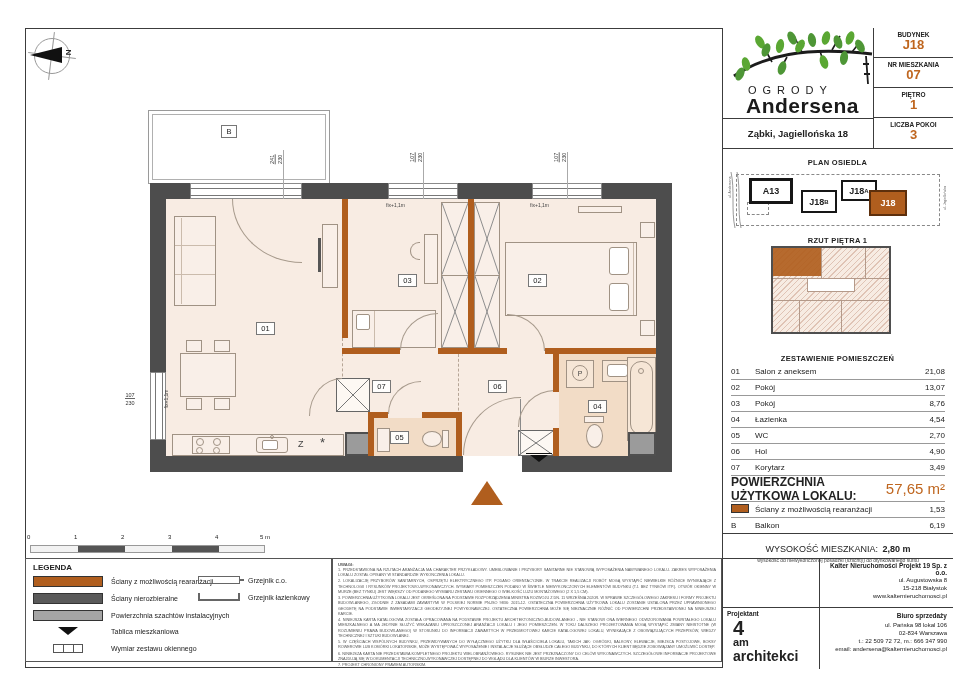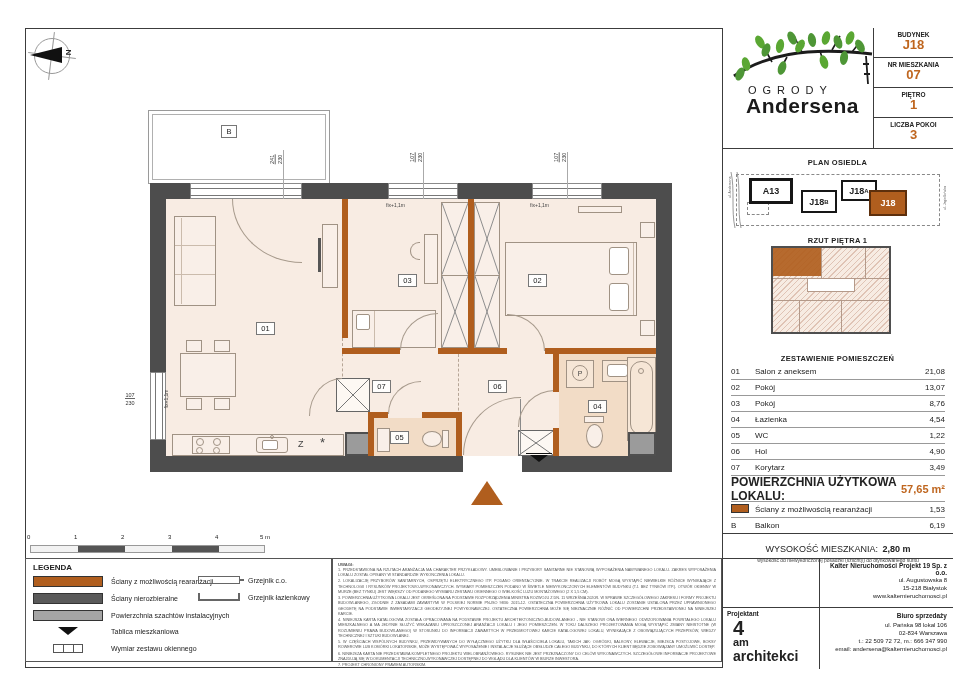--- a/index.html
+++ b/index.html
@@ -356,20 +356,21 @@
         <ellipse cx="118" cy="8" rx="4" ry="7" fill="#5aa733" transform="rotate(20 118 8)"></ellipse>
         <ellipse cx="128" cy="16" rx="4" ry="7" fill="#4e9636" transform="rotate(-30 128 16)"></ellipse>
         <ellipse cx="50" cy="38" rx="4" ry="7" fill="#4e9636" transform="rotate(18 50 38)"></ellipse>
         <ellipse cx="92" cy="32" rx="4" ry="7" fill="#5aa733" transform="rotate(-18 92 32)"></ellipse>
         <ellipse cx="112" cy="28" rx="4" ry="7" fill="#4e9636" transform="rotate(8 112 28)"></ellipse>
         <path d="M134 26 L136 54 M131 34 h6 M132 44 h6" stroke="#1c1c1c" stroke-width="1.8" fill="none"></path>
       </svg>
       <div class="a" style="left:20px;top:56px;font-size:11px;letter-spacing:6px;color:#222">OGRODY</div>
       <div class="a" style="left:18px;top:66px;font-size:21px;font-weight:bold;color:#1a1a1a;letter-spacing:.5px">Andersena</div>
     </div>
+    <div class="a" style="left:0;top:90px;width:150px;height:30px;border-top:1px solid var(--frame);display:flex;align-items:center;justify-content:center;font-size:9.5px;font-weight:bold">Ząbki, Jagiellońska 18</div>
     <div class="a" style="left:150px;top:0;width:80px;height:120px;border-left:1px solid var(--frame)">
       <div style="height:30px;border-bottom:1px solid var(--frame);padding-top:3px">
         <div class="ilabel">BUDYNEK</div>
         <div class="ivalue">J18</div>
       </div>
       <div style="height:30px;border-bottom:1px solid var(--frame);padding-top:3px">
         <div class="ilabel">NR MIESZKANIA</div>
         <div class="ivalue">07</div>
       </div>
       <div style="height:30px;border-bottom:1px solid var(--frame);padding-top:3px">
@@ -438,35 +439,35 @@
         <span class="ar">8,76</span>
       </div>
       <div class="trow" style="top:384px">
         <span class="no">04</span>
         <span class="nm">Łazienka</span>
         <span class="ar">4,54</span>
       </div>
       <div class="trow" style="top:400px">
         <span class="no">05</span>
         <span class="nm">WC</span>
-        <span class="ar">1,22</span>
+        <span class="ar">2,70</span>
       </div>
       <div class="trow" style="top:416px">
         <span class="no">06</span>
         <span class="nm">Hol</span>
         <span class="ar">4,90</span>
       </div>
       <div class="trow" style="top:432px">
         <span class="no">07</span>
         <span class="nm">Korytarz</span>
         <span class="ar">3,49</span>
       </div>
       <div class="trow" style="top:448px;height:26px;border-bottom:1px solid #999">
         <span style="font-size:12px;font-weight:bold;flex:1">POWIERZCHNIA UŻYTKOWA LOKALU:</span>
-        <span style="font-size:11px;font-weight:bold;color:var(--orange)">57,65 m²</span>
+        <span style="font-size:15px;font-weight:normal;color:var(--orange)">57,65 m²</span>
       </div>
       <div class="trow" style="top:474px">
         <span style="width:24px"><span style="display:inline-block;width:18px;height:9px;background:var(--owall);border:1px solid #333"></span></span>
         <span class="nm">Ściany z możliwością rearanżacji</span>
         <span class="ar">1,53</span>
       </div>
       <div class="trow" style="top:490px">
         <span class="no">B</span>
         <span class="nm">Balkon</span>
         <span class="ar">6,19</span>

